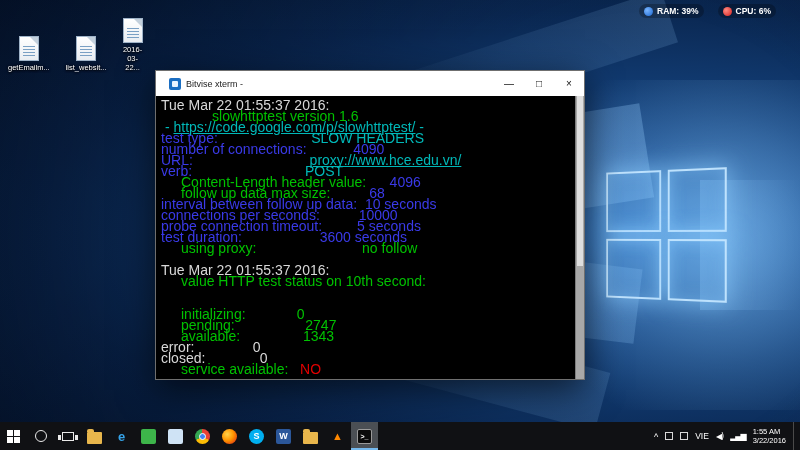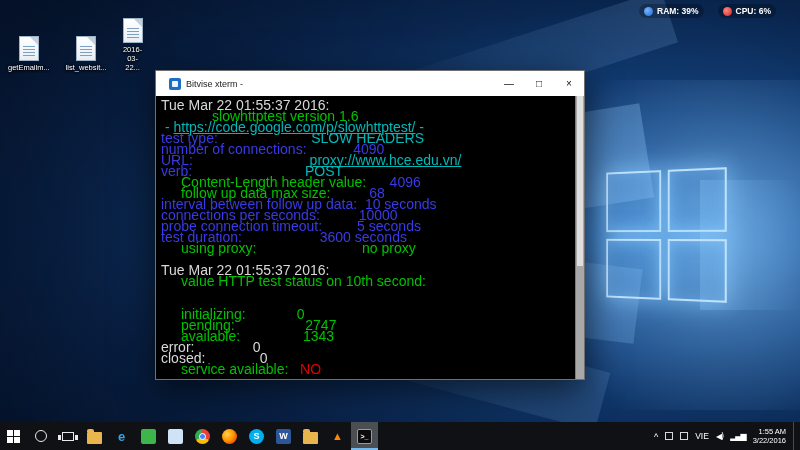--- a/index.html
+++ b/index.html
@@ -87,21 +87,21 @@
     background:conic-gradient(#ea4335 0 120deg, #fbbc05 120deg 240deg, #34a853 240deg 360deg) !important; }
   .k-chrome::after { content:''; position:absolute; inset:4px; background:#4285f4; border:1.5px solid #fff; border-radius:50%; }
   .k-glyph { background:rgba(0,0,0,0) !important; font-size:13px; }
   .k-vlc { background:rgba(0,0,0,0) !important; font-size:11px; }
   .k-ff { border-radius:50%; background:radial-gradient(circle at 35% 35%, #ffd24a, #ff9500 45%, #e3410f 82%) !important; }
   .k-term { background:#0b0b0b !important; border:1px solid #9a9a9a; font-size:7px; color:#fff; }
   .tb-right { margin-left:auto; display:flex; align-items:center; gap:7px; color:#fff; font-size:8.5px; padding-right:2px; }
   .tray-chevron { font-size:9px; transform:translateY(1px); }
   .tray-sq { width:8px; height:8px; border:1px solid #d9d9d9; display:inline-block; }
   .tray-glyph { font-family:"DejaVu Sans",sans-serif; font-size:8px; letter-spacing:-1px; }
-  .clock { text-align:right; font-size:7.5px; line-height:9px; }
+  .clock { text-align:left; font-size:7.5px; line-height:9px; }
   .show-desktop { width:5px; height:28px; border-left:1px solid #4a4a4a; }
 </style>
 </head>
 <body>
 
 <div id="desktop">
   <div class="beam beam1"></div>
   <div class="beam beam2"></div>
   <div class="beam beam3"></div>
   <div class="beam beam4"></div>
@@ -159,21 +159,21 @@
           <div class="tline"><span class="c-blue">test type:                        </span><span class="c-cyan">SLOW HEADERS</span></div>
           <div class="tline"><span class="c-blue">number of connections:            </span><span class="c-blue">4090</span></div>
           <div class="tline"><span class="c-blue">URL:                              </span><span class="c-cyan ul">proxy://www.hce.edu.vn/</span></div>
           <div class="tline"><span class="c-blue">verb:                             </span><span class="c-cyan">POST</span></div>
           <div class="tline"><span class="c-green">Content-Length header value:      </span><span class="c-blue">4096</span></div>
           <div class="tline"><span class="c-green">follow up data max size:          </span><span class="c-blue">68</span></div>
           <div class="tline"><span class="c-blue">interval between follow up data:  </span><span class="c-blue">10 seconds</span></div>
           <div class="tline"><span class="c-blue">connections per seconds:          </span><span class="c-blue">10000</span></div>
           <div class="tline"><span class="c-blue">probe connection timeout:         </span><span class="c-blue">5 seconds</span></div>
           <div class="tline"><span class="c-blue">test duration:                    </span><span class="c-blue">3600 seconds</span></div>
-          <div class="tline"><span class="c-green">using proxy:                      </span><span class="c-green">no proxy</span></div>
+          <div class="tline"><span class="c-green">using proxy:                      </span><span class="c-green">no follow</span></div>
           <div class="tline">&nbsp;</div>
           <div class="tline"><span class="c-white">Tue Mar 22 01:55:37 2016:</span></div>
           <div class="tline"><span class="c-green">value HTTP test status on 10th second:</span></div>
           <div class="tline">&nbsp;</div>
           <div class="tline">&nbsp;</div>
           <div class="tline"><span class="c-green">initializing:        </span><span class="c-green">0</span></div>
           <div class="tline"><span class="c-green">pending:             </span><span class="c-green">2747</span></div>
           <div class="tline"><span class="c-green">available:           </span><span class="c-green">1343</span></div>
           <div class="tline"><span class="c-white">error:               </span><span class="c-white">0</span></div>
           <div class="tline"><span class="c-white">closed:              </span><span class="c-white">0</span></div>

